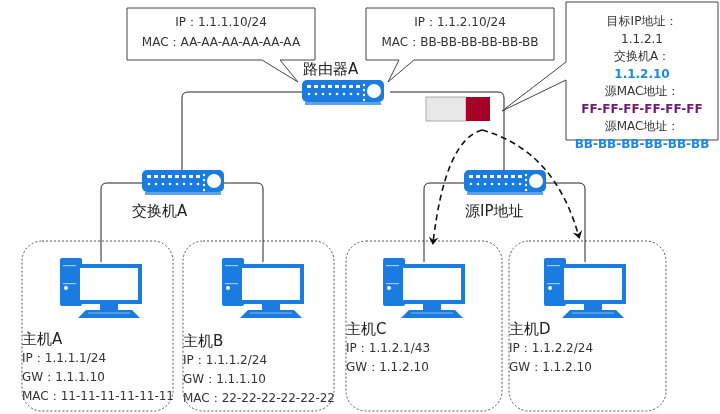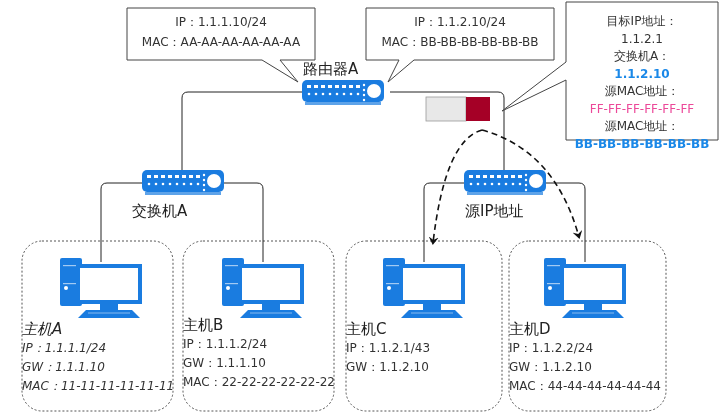--- a/index.html
+++ b/index.html
@@ -5,21 +5,21 @@
   html, body { margin:0; padding:0; background:#ffffff; }
   body { width:720px; height:414px; position:relative; overflow:hidden;
          font-family:"DejaVu Sans","Liberation Sans",sans-serif; color:#333; }
   svg#net { position:absolute; left:0; top:0; }
   .lbl { position:absolute; white-space:nowrap; font-size:12px; color:#333; }
   .dev-title { font-size:15px; color:#222; }
   .host-line { font-size:12px; line-height:19px; }
   .callout-text { position:absolute; text-align:center; font-size:12px; line-height:20px; color:#333; }
   .ann { position:absolute; text-align:center; font-size:12px; line-height:17.5px; color:#333; width:158px; }
   .ann .blue { color:#1a88e8; font-weight:bold; }
-  .ann .pink { color:#ec4899; font-weight:normal; }
+  .ann .pink { color:#701a75; font-weight:bold; }
 </style>
 </head>
 <body>
 
 <svg id="net" width="720" height="414" viewBox="0 0 720 414" xmlns="http://www.w3.org/2000/svg">
   <defs>
     <marker id="arrowhead" markerWidth="10" markerHeight="10" refX="6" refY="5" orient="auto" markerUnits="userSpaceOnUse">
       <path d="M0,0 L8,5 L0,10 L3,5 Z" fill="#111"></path>
     </marker>
     <g id="switch-shape">
@@ -126,35 +126,34 @@
   <div>源MAC地址：</div>
   <div class="pink">FF-FF-FF-FF-FF-FF</div>
   <div>源MAC地址：</div>
   <div class="blue">BB-BB-BB-BB-BB-BB</div>
 </div>
 
 <div class="lbl dev-title" style="left:303px; top:60px; width:80px;">路由器A</div>
 <div class="lbl dev-title" style="left:132px; top:202px; width:80px;">交换机A</div>
 <div class="lbl dev-title" style="left:465px; top:202px; width:80px;">源IP地址</div>
 
-<div class="lbl" style="left:22px; top:320px; width:151px;font-style:italic;">
+<div class="lbl" style="left:22px; top:330px; width:151px;">
   <div class="dev-title">主机A</div>
   <div class="host-line">IP：1.1.1.1/24</div>
   <div class="host-line">GW：1.1.1.10</div>
   <div class="host-line">MAC：11-11-11-11-11-11</div>
 </div>
-<div class="lbl" style="left:183px; top:316px; width:151px;">
+<div class="lbl" style="left:183px; top:332px; width:151px;">
   <div class="dev-title">主机B</div>
   <div class="host-line">IP：1.1.1.2/24</div>
   <div class="host-line">GW：1.1.1.10</div>
   <div class="host-line">MAC：22-22-22-22-22-22</div>
 </div>
 <div class="lbl" style="left:346px; top:320px; width:156px;">
   <div class="dev-title">主机C</div>
   <div class="host-line">IP：1.1.2.1/43</div>
   <div class="host-line">GW：1.1.2.10</div>
 </div>
 <div class="lbl" style="left:509px; top:320px; width:157px;">
   <div class="dev-title">主机D</div>
   <div class="host-line">IP：1.1.2.2/24</div>
   <div class="host-line">GW：1.1.2.10</div>
-  <div class="host-line">MAC：44-44-44-44-44-44</div>
 </div>
 
 </body></html>

